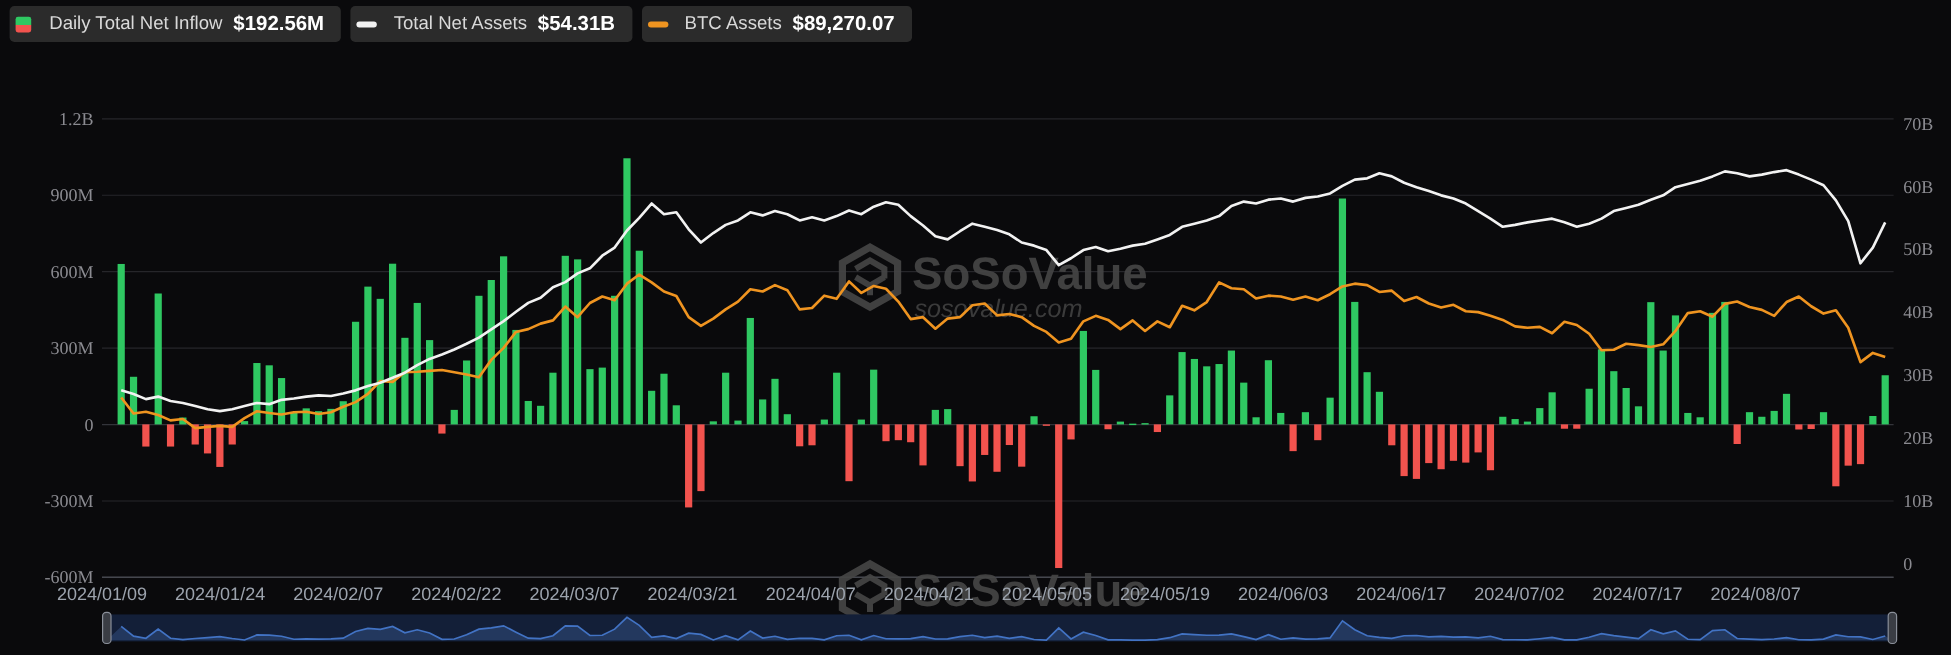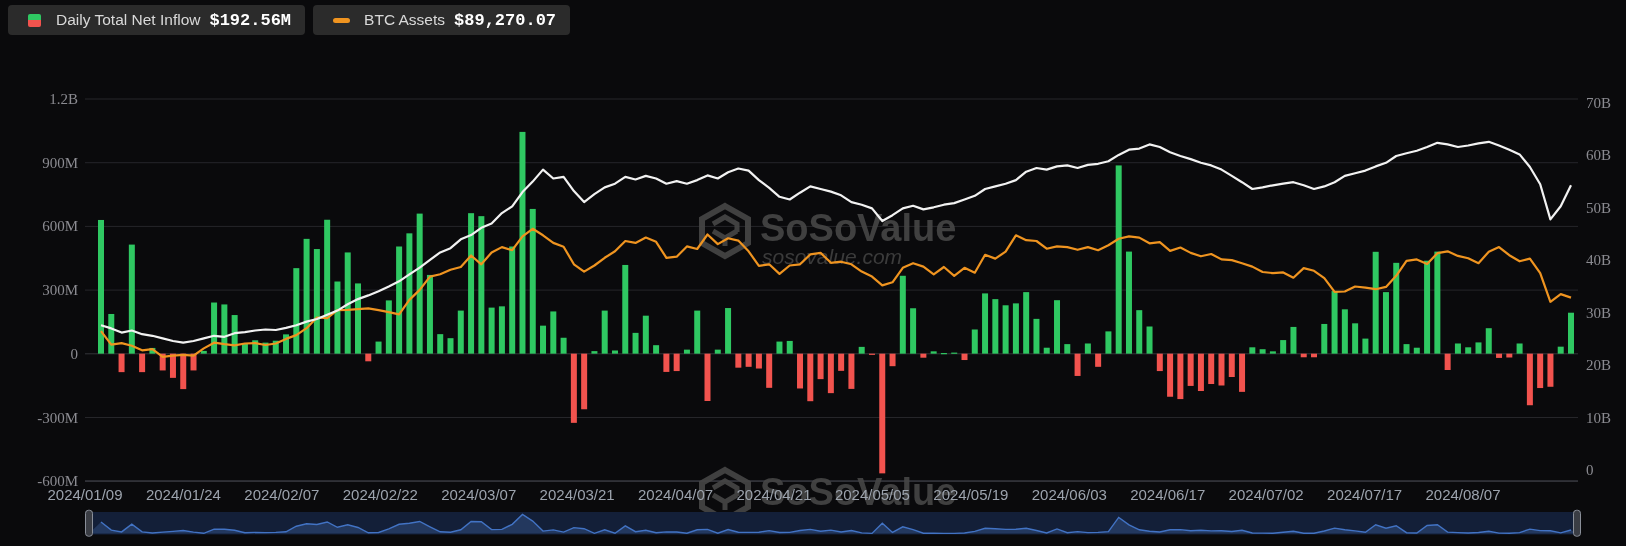--- a/index.html
+++ b/index.html
@@ -1,39 +1,44 @@
 <!DOCTYPE html>
 <html><head>
 <meta charset="utf-8">
 <style>
   html,body{margin:0;padding:0;background:#000;}
   .screen{position:relative;width:1626px;height:546px;background:#0a0a0c;overflow:hidden;
           font-family:"Liberation Sans",sans-serif;}
   .legend-bar{position:absolute;left:8px;top:5px;display:flex;gap:8px;z-index:5;}
   .legend-pill{display:flex;align-items:center;background:#2b2b2b;border-radius:4px;
-               height:30px;padding:0 14px 0 20px;cursor:pointer;}
+               height:30px;padding:0 14px 0 5px;cursor:pointer;}
   .legend-pill .swatch{width:13px;height:13px;border-radius:2px;margin-right:15px;flex:0 0 auto;}
   .swatch-inflow{background:linear-gradient(to bottom,#2fc862 0 50%,#f2534e 50% 100%);}
   .swatch-dash{width:17px;height:5px;border-radius:2.5px;margin-right:14px;flex:0 0 auto;}
   .swatch-assets{background:#f2f2f2;}
   .swatch-btc{background:#ef9420;}
   .legend-label{color:#d9d9d9;font-size:15.5px;white-space:nowrap;}
-  .legend-value{color:#ffffff;font-size:17px;font-weight:bold;margin-left:9px;white-space:nowrap;font-family:Liberation Mono, monospace;}
+  .legend-value{color:#ffffff;font-size:17px;font-weight:bold;margin-left:9px;white-space:nowrap;}
   svg text{user-select:none;}
 </style>
 </head>
 <body>
 
 <div class="screen">
 
   <div class="legend-bar">
     <div class="legend-pill">
       <span class="swatch swatch-inflow"></span>
       <span class="legend-label">Daily Total Net Inflow</span>
       <span class="legend-value">$192.56M</span>
+    </div>
+    <div class="legend-pill">
+      <span class="swatch-dash swatch-assets"></span>
+      <span class="legend-label">Total Net Assets</span>
+      <span class="legend-value">$54.31B</span>
     </div>
     <div class="legend-pill">
       <span class="swatch-dash swatch-btc"></span>
       <span class="legend-label">BTC Assets</span>
       <span class="legend-value">$89,270.07</span>
     </div>
   </div>
 
   <svg id="chart" width="1626" height="546" viewBox="0 0 1626 546" style="position:absolute;left:0;top:0;">
       <g>

